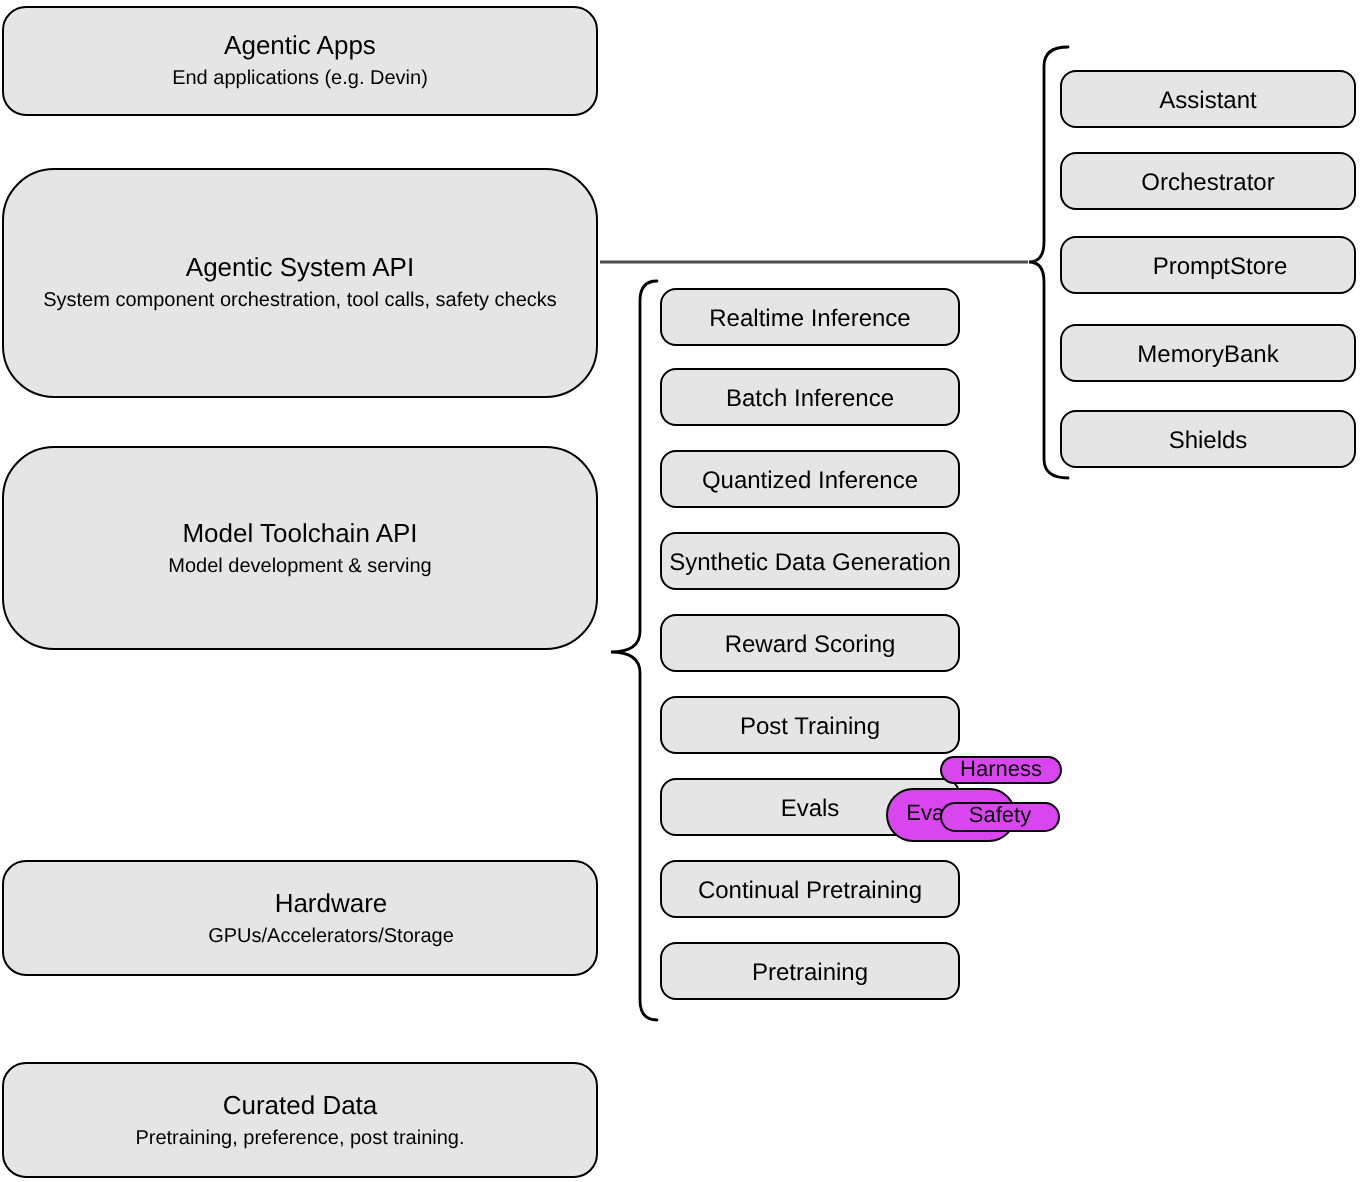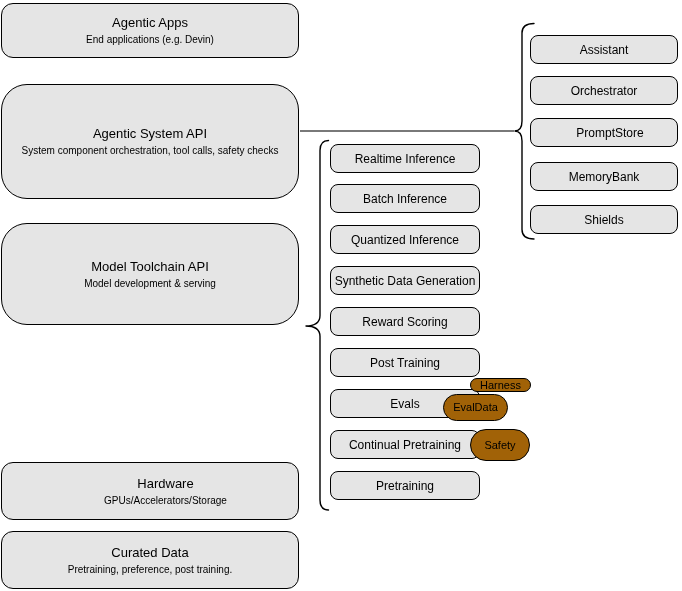--- a/index.html
+++ b/index.html
@@ -57,21 +57,21 @@
     left: 330px;
     width: 150px;
   }
   .right-box {
     left: 530px;
     width: 148px;
   }
   .pill {
     position: absolute;
     box-sizing: border-box;
-    background: #a16207;
+    background: #d946ef;
     border: 1.4px solid #000000;
     border-radius: 999px;
     display: flex;
     align-items: center;
     justify-content: center;
     font-size: 11px;
     line-height: 11px;
     z-index: 2;
   }
 </style>
@@ -98,21 +98,21 @@
     <div class="title">Agentic System API</div>
     <div class="subtitle">System component orchestration, tool calls, safety checks</div>
   </div>
 
   <div class="box stack-box" style="top:223px; height:102px; border-radius:26px;">
     <div class="title">Model Toolchain API</div>
     <div class="subtitle">Model development &amp; serving</div>
   </div>
 
 
-  <div class="box stack-box" style="top:462px; height:58px; border-radius:12px;padding-left:31px;">
+  <div class="box stack-box" style="top:430px; height:58px; border-radius:12px;padding-left:31px;">
     <div class="title">Hardware</div>
     <div class="subtitle">GPUs/Accelerators/Storage</div>
   </div>
 
   <div class="box stack-box" style="top:531px; height:58px; border-radius:12px;">
     <div class="title">Curated Data</div>
     <div class="subtitle">Pretraining, preference, post training.</div>
   </div>
 
   <div class="box small-box mid-box" style="top:144px;">Realtime Inference</div>
@@ -120,21 +120,21 @@
   <div class="box small-box mid-box" style="top:225px;">Quantized Inference</div>
   <div class="box small-box mid-box" style="top:266px;">Synthetic Data Generation</div>
   <div class="box small-box mid-box" style="top:307px;">Reward Scoring</div>
   <div class="box small-box mid-box" style="top:348px;">Post Training</div>
   <div class="box small-box mid-box" style="top:389px;">Evals</div>
   <div class="box small-box mid-box" style="top:430px;">Continual Pretraining</div>
   <div class="box small-box mid-box" style="top:471px;">Pretraining</div>
 
   <div class="pill" style="left:470px; top:378px; width:61px; height:14px;">Harness</div>
   <div class="pill" style="left:443px; top:394px; width:65px; height:27px;">EvalData</div>
-  <div class="pill" style="left:470px; top:429px; width:60px; height:32px;text-align:right;">Safety</div>
+  <div class="pill" style="left:470px; top:401px; width:60px; height:15px;text-align:right;">Safety</div>
 
   <div class="box small-box right-box" style="top:35px;">Assistant</div>
   <div class="box small-box right-box" style="top:76px;">Orchestrator</div>
   <div class="box small-box right-box" style="top:118px;padding-left:12px;">PromptStore</div>
   <div class="box small-box right-box" style="top:162px;">MemoryBank</div>
   <div class="box small-box right-box" style="top:205px;">Shields</div>
 
 </div>
 
 </body></html>

